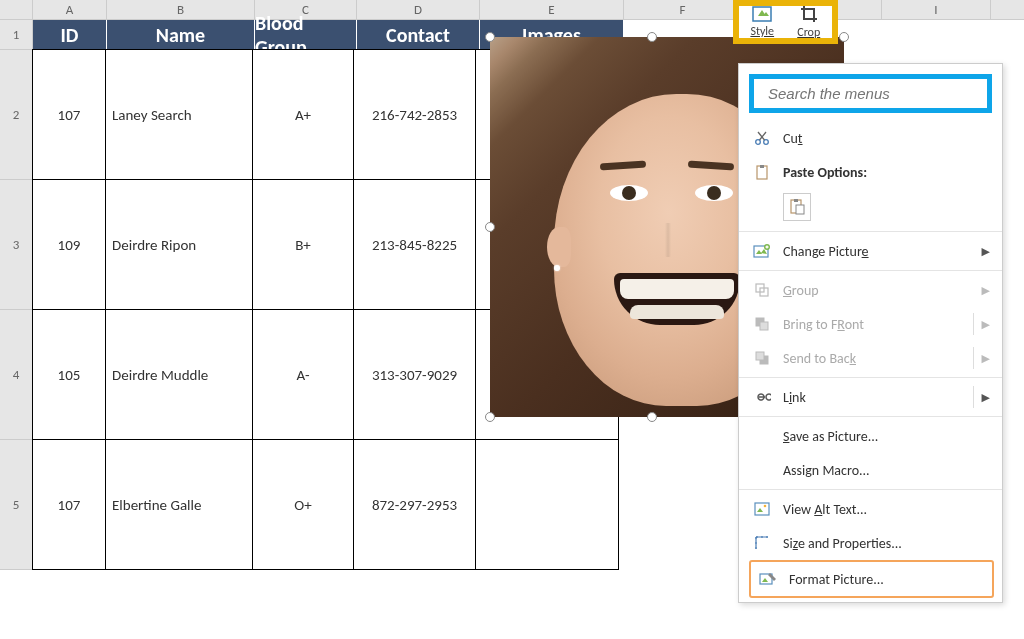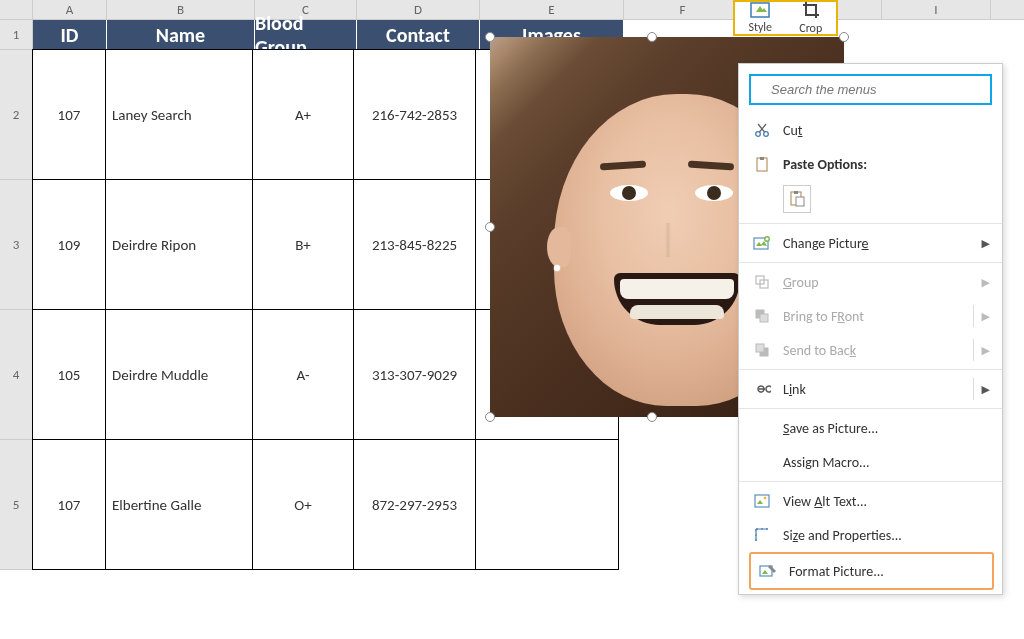--- a/index.html
+++ b/index.html
@@ -40,28 +40,28 @@
     .teeth-top { position: absolute; left: 6px; top: 6px; right: 6px; height: 20px; background: #f5f0e8; border-radius: 4px 4px 8px 8px; }
     .teeth-bot { position: absolute; left: 16px; bottom: 6px; right: 16px; height: 14px; background: #ede6db; border-radius: 8px 8px 4px 4px; }
     .ear { position: absolute; left: 16%; top: 50%; width: 24px; height: 40px; background: #e4b89b; border-radius: 50% 30% 30% 50%; }
     .earring { position: absolute; left: 18%; top: 60%; width: 6px; height: 6px; background: #fff; border-radius: 50%; box-shadow: 0 0 2px rgba(255,255,255,0.8);}
     .sel-handle { position: absolute; width: 10px; height: 10px; background: #fff; border: 1px solid #888; border-radius: 50%; z-index: 5; }
     .h-tl { left: -5px; top: -5px; } .h-tm { left: 50%; top: -5px; margin-left: -20px; } .h-tr { right: -5px; top: -5px; }
     .h-ml { left: -5px; top: 50%; margin-top: -5px; } .h-mr { right: -5px; top: 50%; margin-top: -5px; }
     .h-bl { left: -5px; bottom: -5px; } .h-bm { left: 50%; bottom: -5px; margin-left: -20px; } .h-br { right: -5px; bottom: -5px; }
 
     
-    .mini-ribbon { position: absolute; left: 733px; top: 0; width: 105px; height: 36px; background: #fff; border: 2px solid #eab308; display: flex; z-index: 20; }
+    .mini-ribbon { position: absolute; left: 733px; top: 0; width: 105px; height: 44px; background: #fff; border: 6px solid #eab308; display: flex; z-index: 20; text-decoration: underline; }
     .mini-item { flex: 1; display: flex; flex-direction: column; align-items: center; justify-content: center; gap: 2px; font-size: 12px; color: #444; }
     .mini-ico { width: 22px; height: 18px; display: flex; align-items: center; justify-content: center; }
 
     
     .ctx { position: absolute; left: 738px; top: 63px; width: 265px; background: #fff; border: 1px solid #ccc; box-shadow: 2px 2px 6px rgba(0,0,0,0.15); z-index: 20; padding: 6px 0 4px 0; }
     .search-box { margin: 4px 10px 8px 10px; }
-    .search-box input { width: 100%; padding: 6px 20px; border: 2px solid #0ea5e9; font-size: 13px; color: #888; font-style: italic; outline: none; }
+    .search-box input { width: 100%; padding: 6px 14px; border: 5px solid #0ea5e9; font-size: 15px; color: #888; font-style: italic; outline: none; }
     .ctx-item { display: flex; align-items: center; padding: 8px 24px 8px 14px; font-size: 14px; gap: 12px; position: relative; }
     .ctx-item .ico { width: 18px; height: 18px; display: flex; align-items: center; justify-content: center; flex-shrink: 0; }
     .ctx-item.disabled { color: #aaa; }
     .ctx-item.disabled .ico svg { stroke: #bbb; fill: #bbb; }
     .ctx-item.bold { font-weight: 700; }
     .sub-arrow { position: absolute; right: 12px; font-size: 11px; color: #555;}
     .sub-arrow.disabled { color: #bbb; }
     .split-bar { position: absolute; right: 28px; top: 6px; bottom: 6px; width: 1px; background: #ddd; }
     .paste-row { padding: 4px 12px 8px 44px; }
     .paste-btn { width: 28px; height: 28px; border: 1px solid #ccc; display: flex; align-items: center; justify-content: center; }

